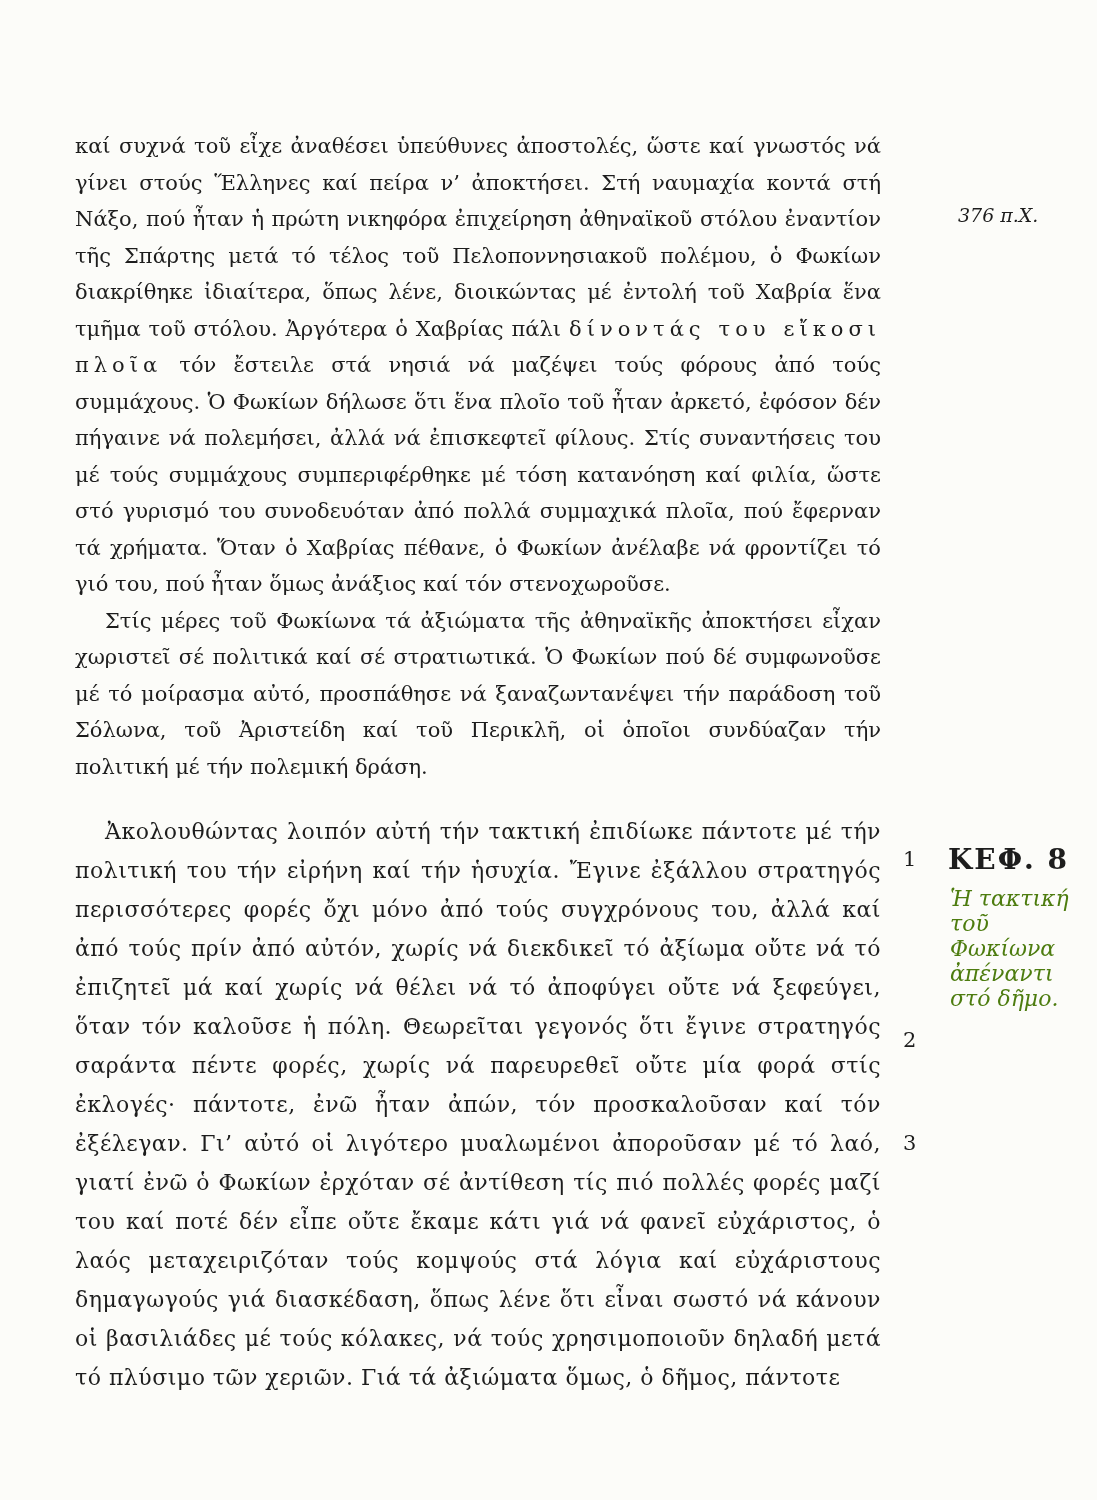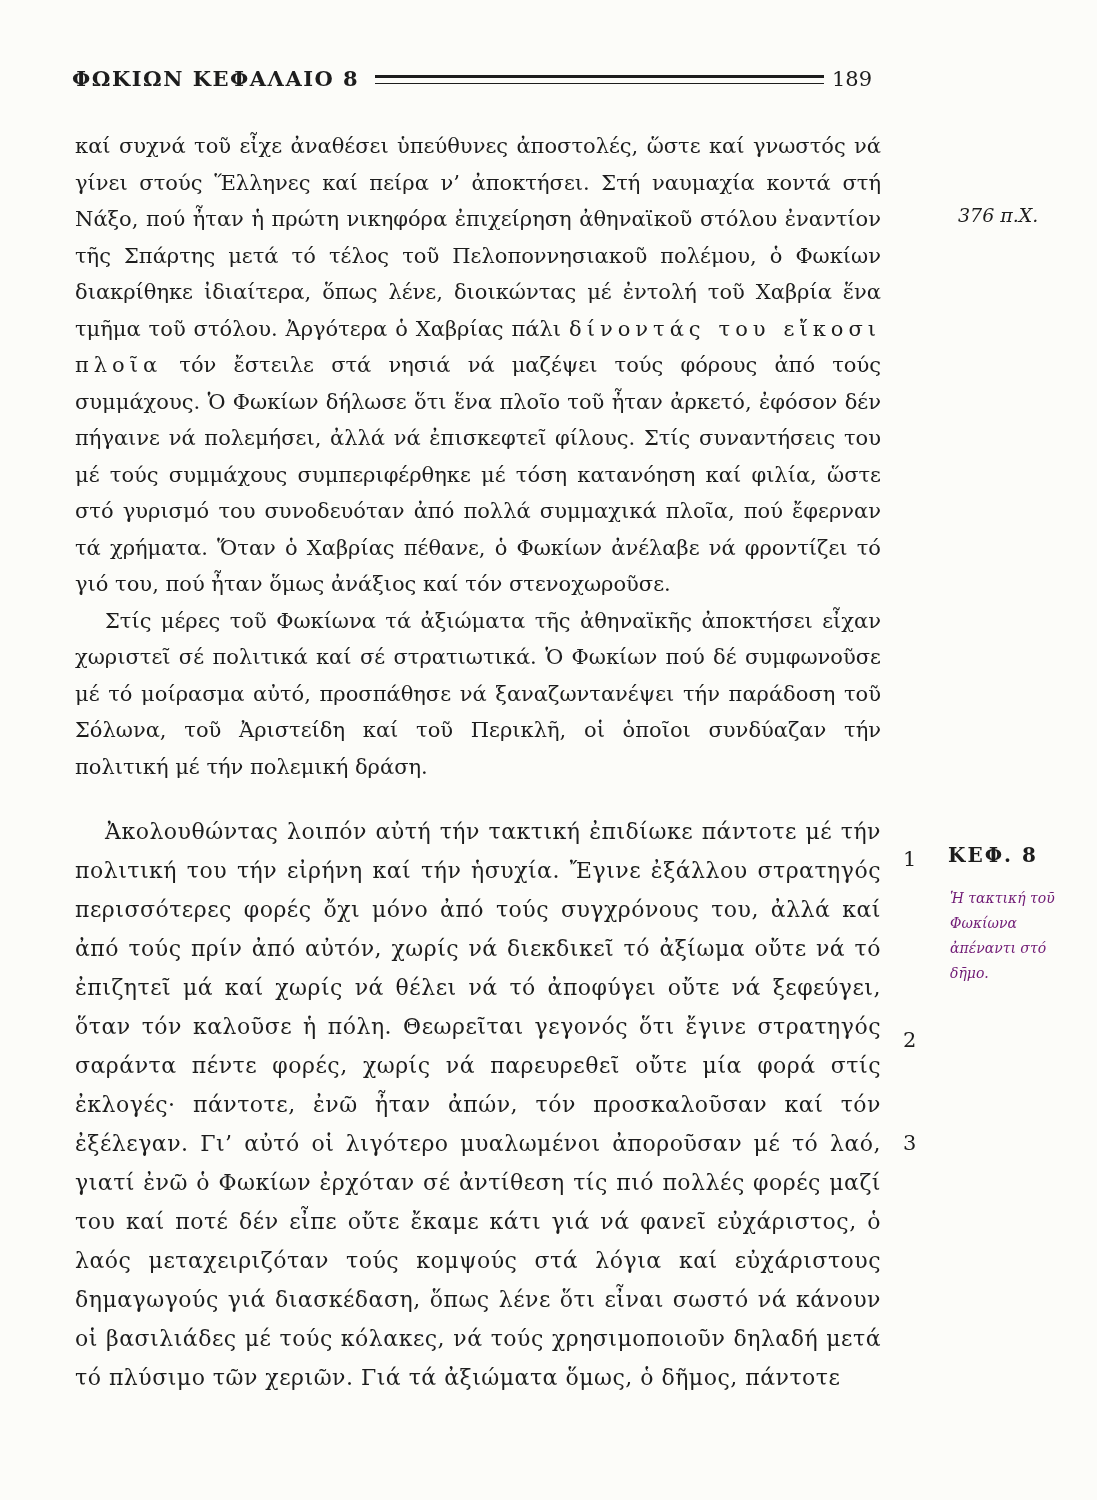--- a/index.html
+++ b/index.html
@@ -80,45 +80,40 @@
     font-size: 21px;
   }
   .num-1 { top: 847px; }
   .num-2 { top: 1028px; }
   .num-3 { top: 1131px; }
   .margin-chapter {
     position: absolute;
     left: 948px;
     top: 843px;
     font-weight: bold;
-    font-size: 20px;
+    font-size: 28px;
     letter-spacing: 2px;
     white-space: nowrap;
   }
   .margin-note {
     position: absolute;
     left: 950px;
     top: 886px;
     width: 128px;
     font-style: italic;
-    font-size: 14px;
+    font-size: 22px;
     line-height: 25px;
-    color: #701a75;
+    color: #4d7c0f;
   }
 </style>
 </head>
 <body>
 
 <div class="page">
 
-  <header class="page-header">
-    <span class="header-title">ΦΩΚΙΩΝ ΚΕΦΑΛΑΙΟ 8</span>
-    <span class="header-rule"></span>
-    <span class="page-number">189</span>
-  </header>
 
   <main class="text-column">
       <section class="text-section italic">
         <p class="para"><span>καί συχνά τοῦ εἶχε ἀναθέσει ὑπεύθυνες ἀποστολές, ὥστε καί γνωστός νά γίνει στούς Ἕλληνες καί πείρα ν’ ἀποκτήσει. Στή ναυμαχία κοντά στή Νάξο, πού ἦταν ἡ πρώτη νικηφόρα ἐπιχείρηση ἀθηναϊκοῦ στόλου ἐναντίον τῆς Σπάρτης μετά τό τέλος τοῦ Πελοποννησιακοῦ πολέμου, ὁ Φωκίων διακρίθηκε ἰδιαίτερα, ὅπως λένε, διοικώντας μέ ἐντολή τοῦ Χαβρία ἕνα τμῆμα τοῦ στόλου. Ἀργότερα ὁ Χαβρίας πάλι </span><span class="spaced">δίνοντάς του εἴκοσι πλοῖα</span><span> τόν ἔστειλε στά νησιά νά μαζέψει τούς φόρους ἀπό τούς συμμάχους. Ὁ Φωκίων δήλωσε ὅτι ἕνα πλοῖο τοῦ ἦταν ἀρκετό, ἐφόσον δέν πήγαινε νά πολεμήσει, ἀλλά νά ἐπισκεφτεῖ φίλους. Στίς συναντήσεις του μέ τούς συμμάχους συμπεριφέρθηκε μέ τόση κατανόηση καί φιλία, ὥστε στό γυρισμό του συνοδευόταν ἀπό πολλά συμμαχικά πλοῖα, πού ἔφερναν τά χρήματα. Ὅταν ὁ Χαβρίας πέθανε, ὁ Φωκίων ἀνέλαβε νά φροντίζει τό γιό του, πού ἦταν ὅμως ἀνάξιος καί τόν στενοχωροῦσε.</span></p>
         <p class="para indent"><span>Στίς μέρες τοῦ Φωκίωνα τά ἀξιώματα τῆς ἀθηναϊκῆς ἀποκτήσει εἶχαν χωριστεῖ σέ πολιτικά καί σέ στρατιωτικά. Ὁ Φωκίων πού δέ συμφωνοῦσε μέ τό μοίρασμα αὐτό, προσπάθησε νά ξαναζωντανέψει τήν παράδοση τοῦ Σόλωνα, τοῦ Ἀριστείδη καί τοῦ Περικλῆ, οἱ ὁποῖοι συνδύαζαν τήν πολιτική μέ τήν πολεμική δράση.</span></p>
       </section>
       <section class="text-section upright">
         <p class="para indent"><span>Ἀκολουθώντας λοιπόν αὐτή τήν τακτική ἐπιδίωκε πάντοτε μέ τήν πολιτική του τήν εἰρήνη καί τήν ἡσυχία. Ἔγινε ἐξάλλου στρατηγός περισσότερες φορές ὄχι μόνο ἀπό τούς συγχρόνους του, ἀλλά καί ἀπό τούς πρίν ἀπό αὐτόν, χωρίς νά διεκδικεῖ τό ἀξίωμα οὔτε νά τό ἐπιζητεῖ μά καί χωρίς νά θέλει νά τό ἀποφύγει οὔτε νά ξεφεύγει, ὅταν τόν καλοῦσε ἡ πόλη. Θεωρεῖται γεγονός ὅτι ἔγινε στρατηγός σαράντα πέντε φορές, χωρίς νά παρευρεθεῖ οὔτε μία φορά στίς ἐκλογές· πάντοτε, ἐνῶ ἦταν ἀπών, τόν προσκαλοῦσαν καί τόν ἐξέλεγαν. Γι’ αὐτό οἱ λιγότερο μυαλωμένοι ἀποροῦσαν μέ τό λαό, γιατί ἐνῶ ὁ Φωκίων ἐρχόταν σέ ἀντίθεση τίς πιό πολλές φορές μαζί του καί ποτέ δέν εἶπε οὔτε ἔκαμε κάτι γιά νά φανεῖ εὐχάριστος, ὁ λαός μεταχειριζόταν τούς κομψούς στά λόγια καί εὐχάριστους δημαγωγούς γιά διασκέδαση, ὅπως λένε ὅτι εἶναι σωστό νά κάνουν οἱ βασιλιάδες μέ τούς κόλακες, νά τούς χρησιμοποιοῦν δηλαδή μετά τό πλύσιμο τῶν χεριῶν. Γιά τά ἀξιώματα ὅμως, ὁ δῆμος, πάντοτε</span></p>
       </section>
     </main>

